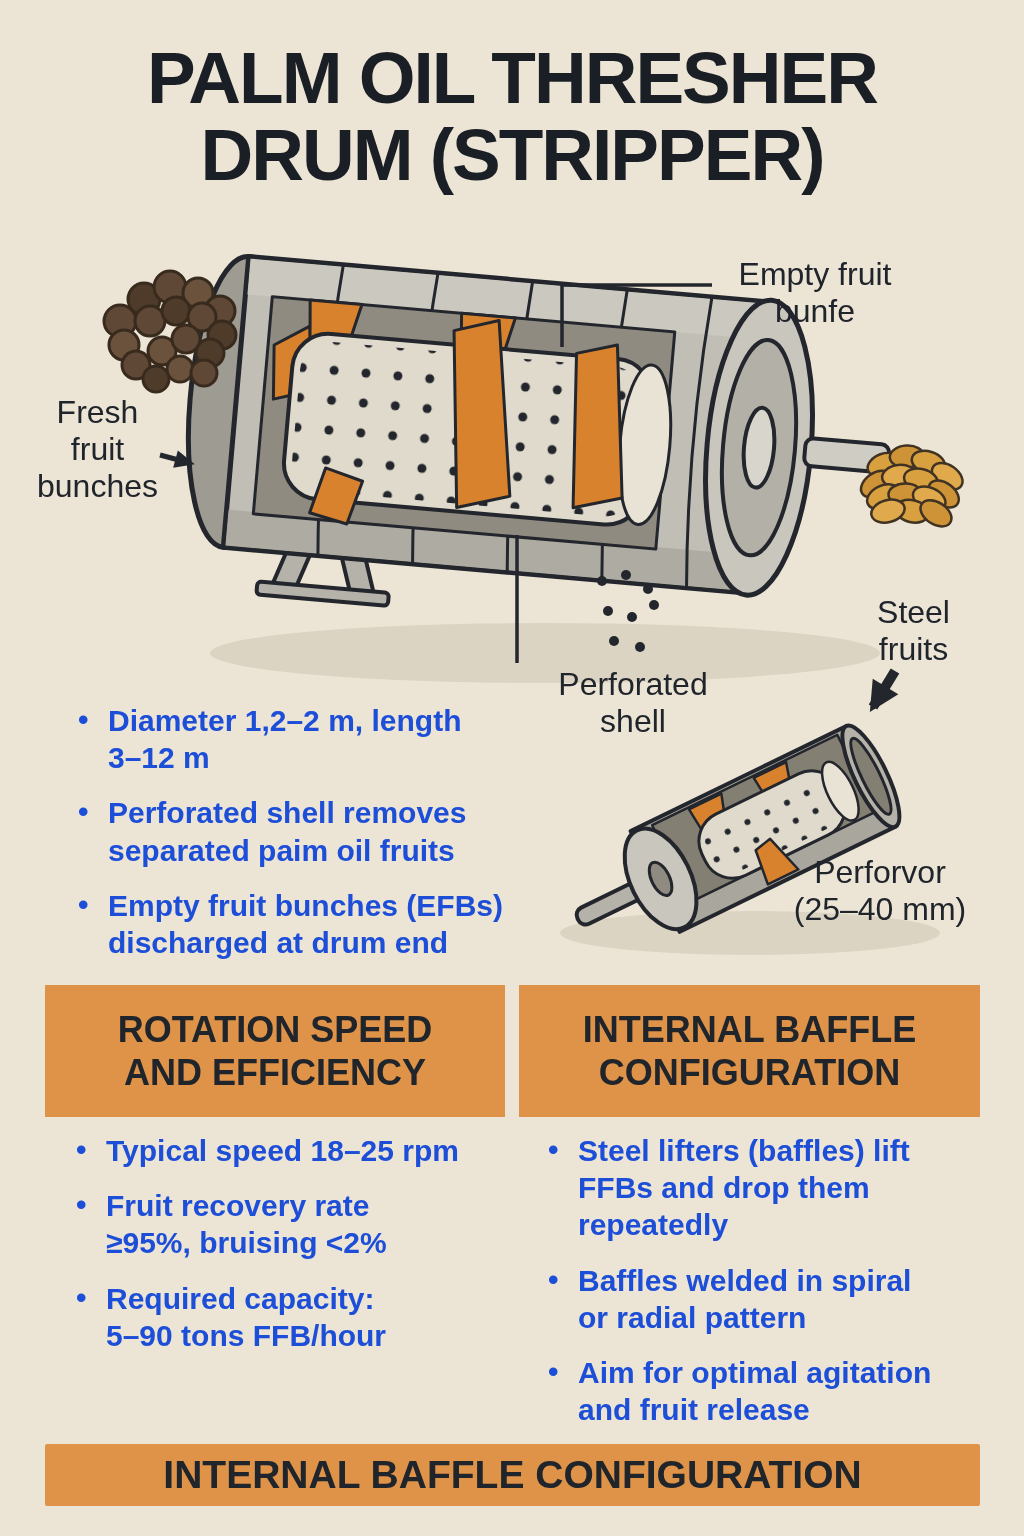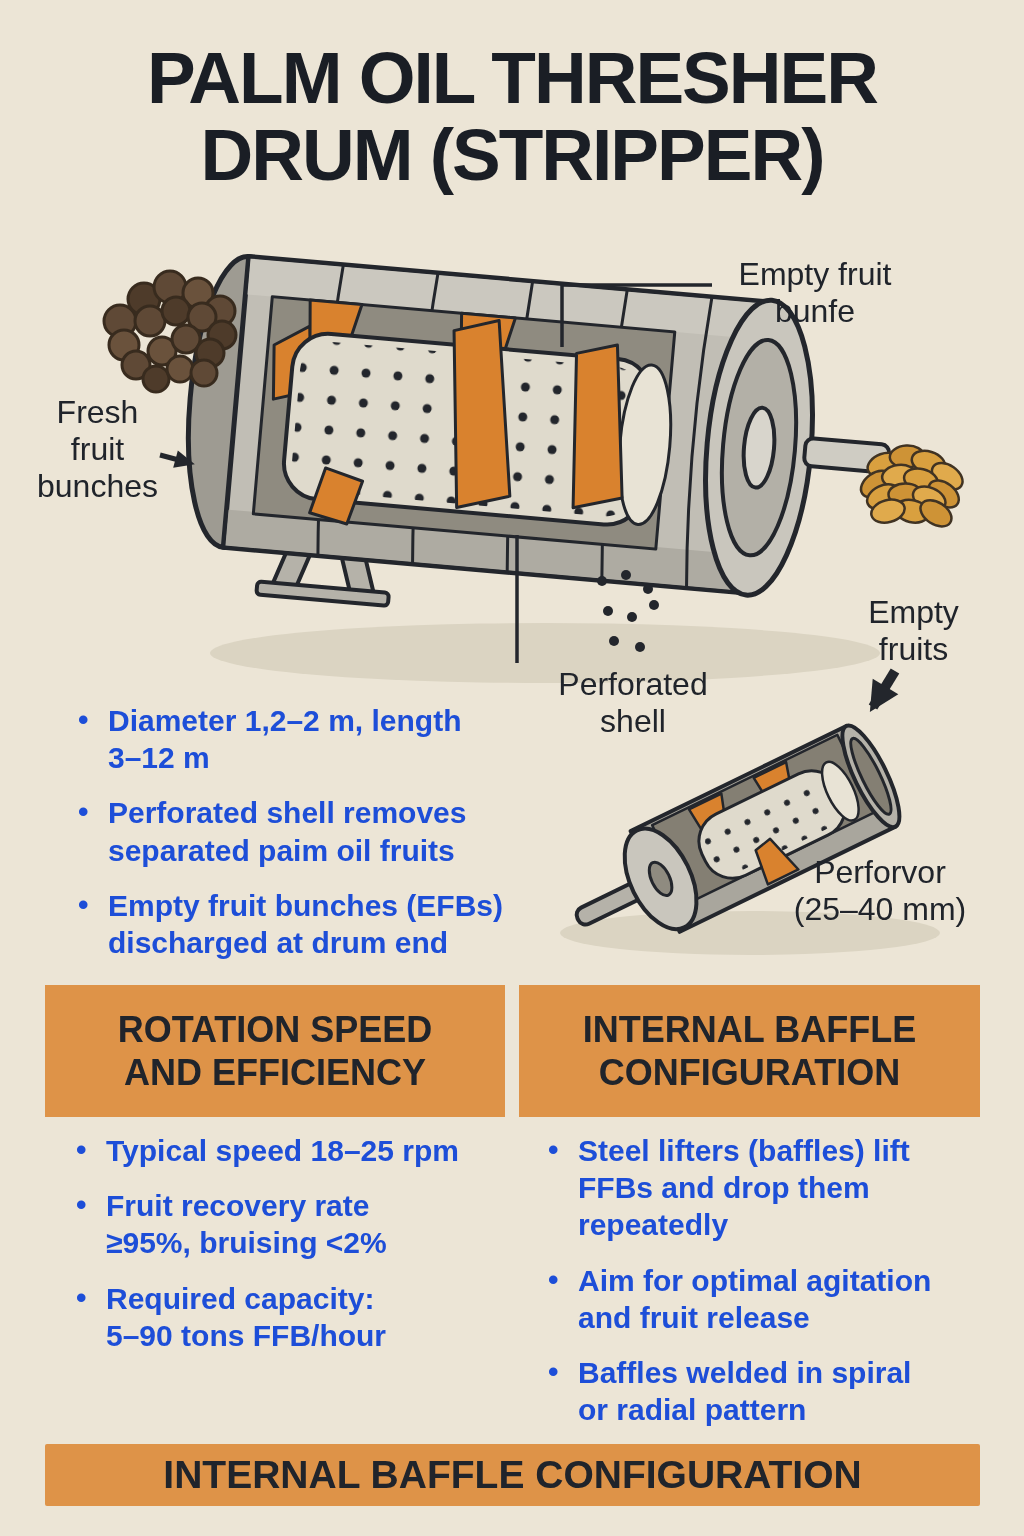--- a/index.html
+++ b/index.html
@@ -189,21 +189,21 @@
     </g>
   </svg>
 
   <div class="dlabel" id="lbl-efb" data-bind="diagram.labels.empty_fruit_bunch">Empty fruit
 bunfe</div>
   <div class="dlabel" id="lbl-ps" data-bind="diagram.labels.perforated_shell">Perforated
 shell</div>
   <div class="dlabel" id="lbl-ffb" data-bind="diagram.labels.fresh_fruit_bunches">Fresh
 fruit
 bunches</div>
-  <div class="dlabel" id="lbl-ef" data-bind="diagram.labels.empty_fruits">Empty
+  <div class="dlabel" id="lbl-ef" data-bind="diagram.labels.empty_fruits">Steel
 fruits</div>
   <div class="dlabel" id="lbl-perf" data-bind="diagram.labels.perforation_size">Perforvor
 (25–40 mm)</div>
 
   <ul class="bullets" id="arch-bullets">
     <li data-bind="architecture.bullets.0">Diameter 1,2–2 m, length
 3–12 m</li>
     <li data-bind="architecture.bullets.1">Perforated shell removes
 separated paim oil fruits</li>
     <li data-bind="architecture.bullets.2">Empty fruit bunches (EFBs)
@@ -224,21 +224,21 @@
     <li data-bind="rotation_speed.bullets.1">Fruit recovery rate
 ≥95%, bruising &lt;2%</li>
     <li data-bind="rotation_speed.bullets.2">Required capacity:
 5–90 tons FFB/hour</li>
   </ul>
 
   <ul class="bullets" id="baf-bullets">
     <li data-bind="internal_baffle.bullets.0">Steel lifters (baffles) lift
 FFBs and drop them
 repeatedly</li>
+    <li data-bind="internal_baffle.bullets.1">Baffles welded in spiral
+or radial pattern</li>
     <li data-bind="internal_baffle.bullets.2">Aim for optimal agitation
 and fruit release</li>
-    <li data-bind="internal_baffle.bullets.1">Baffles welded in spiral
-or radial pattern</li>
   </ul>
 
   <div class="banner" data-bind="footer_banner">INTERNAL BAFFLE CONFIGURATION</div>
 
 </div>
 
 </body></html>

